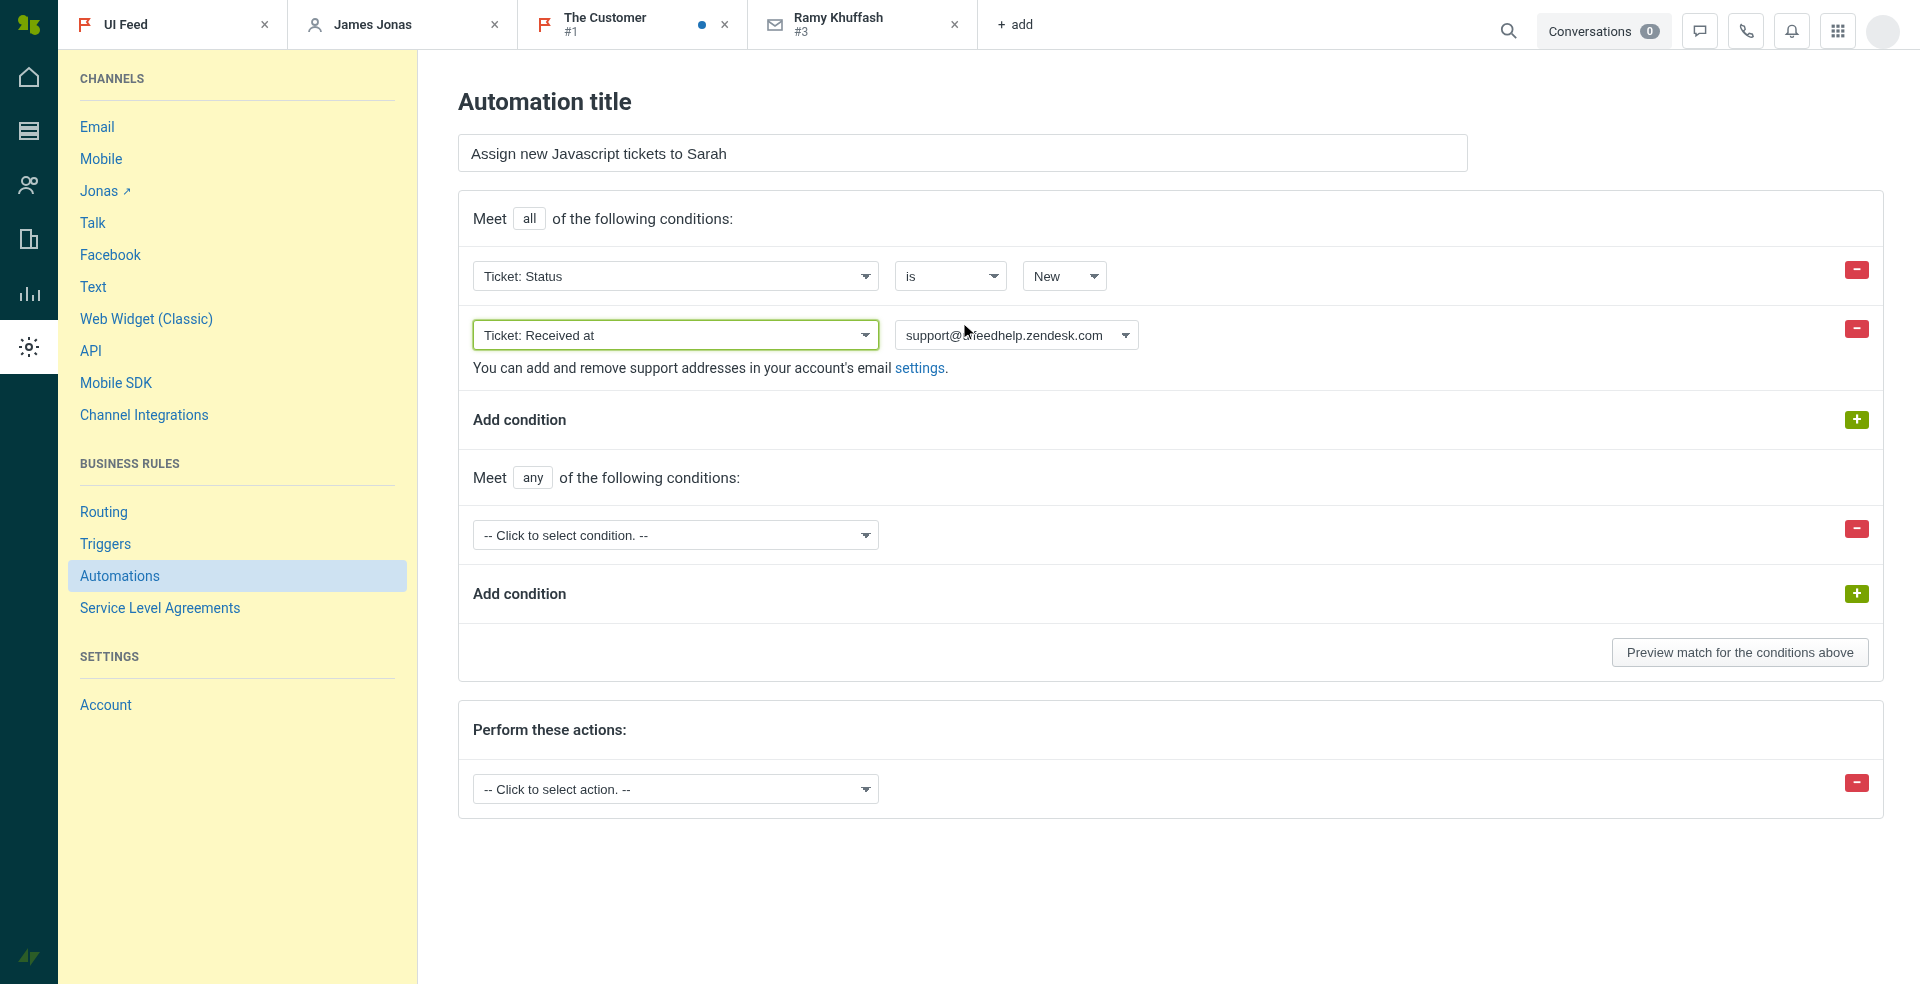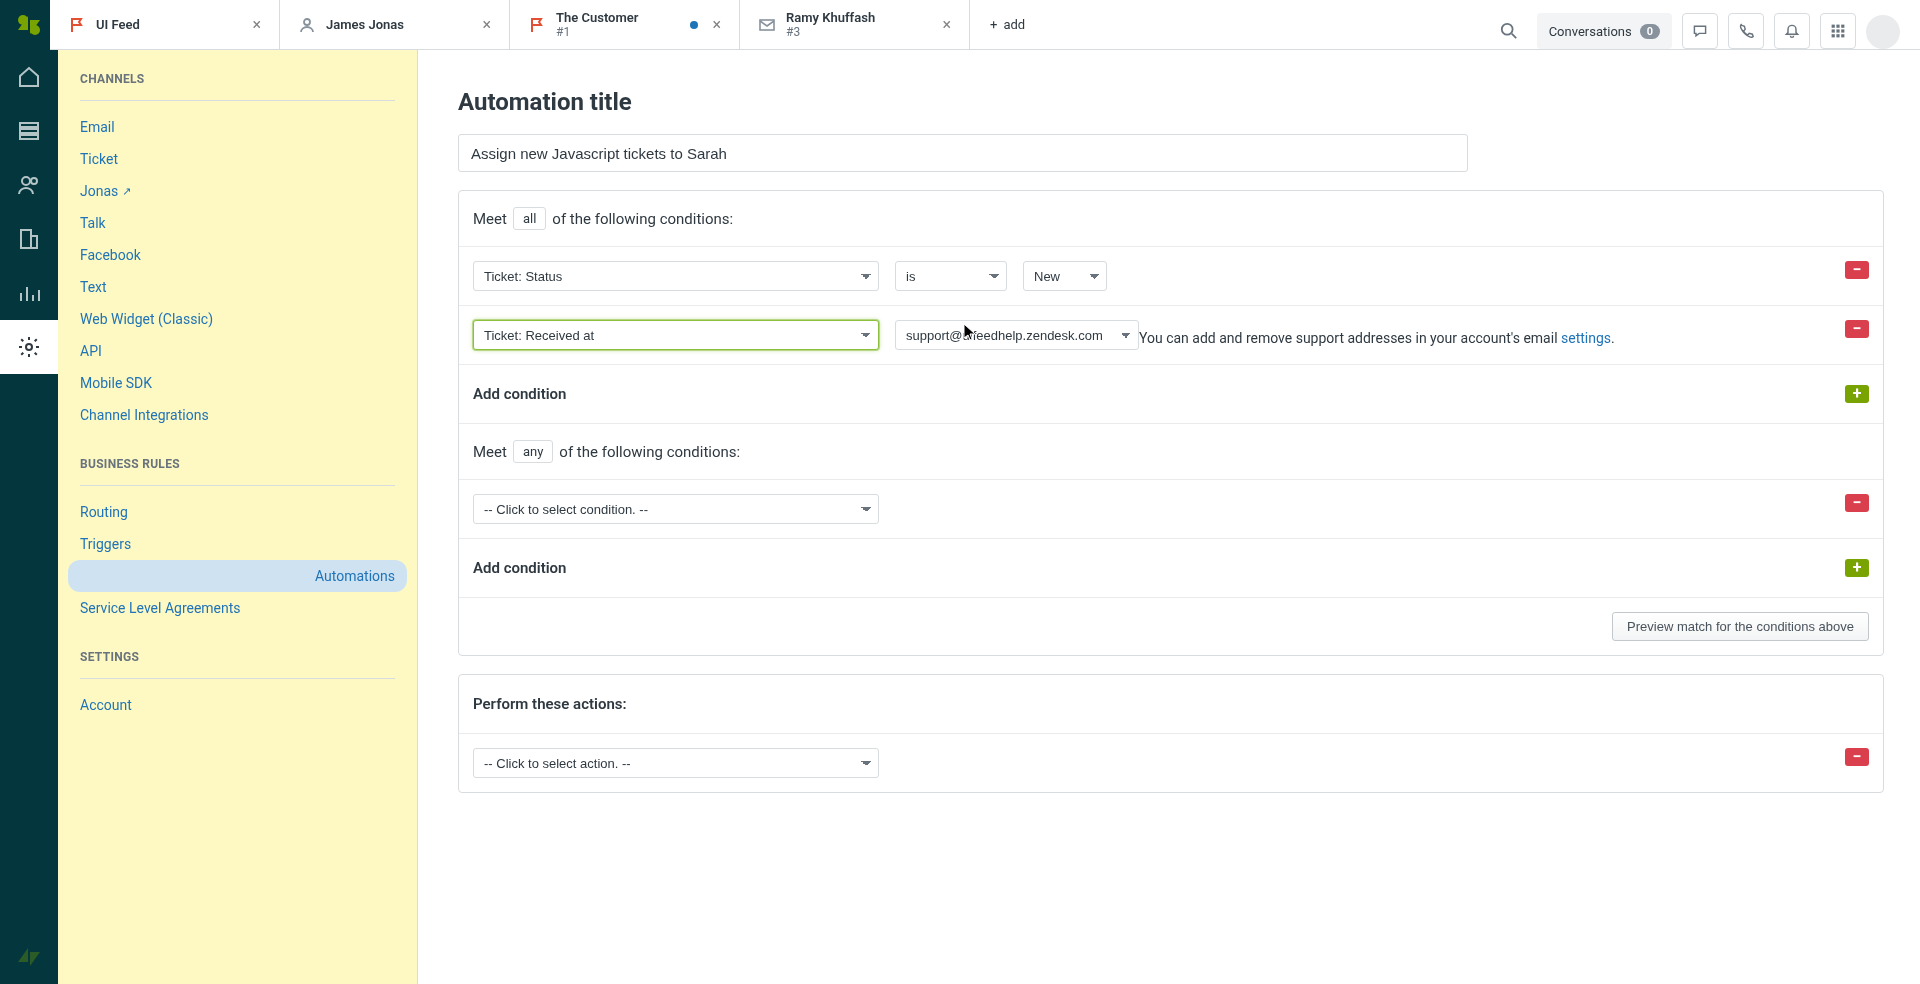--- a/index.html
+++ b/index.html
@@ -9,63 +9,63 @@
   .icon-rail { position: absolute; left: 0; top: 0; width: 58px; height: 100%; background: #03363d; display: flex; flex-direction: column; }
   .rail-logo { width: 58px; height: 50px; display: flex; align-items: center; justify-content: center; }
   .rail-logo svg { width: 26px; height: 26px; }
   .rail-item { width: 58px; height: 54px; display: flex; align-items: center; justify-content: center; cursor: pointer; }
   .rail-item svg { width: 24px; height: 24px; opacity: .7; }
   .rail-item.active { background: #fff; }
   .rail-item.active svg { opacity: 1; }
   .rail-bottom { margin-top: auto; width: 58px; height: 54px; display: flex; align-items: center; justify-content: center; }
 
   
-  .tabstrip { position: absolute; left: 50px; top: 0; right: 0; height: 50px; border-bottom: 1px solid #d8dcde; display: flex; align-items: stretch; background: #fff; }
+  .tabstrip { position: absolute; left: 58px; top: 0; right: 0; height: 50px; border-bottom: 1px solid #d8dcde; display: flex; align-items: stretch; background: #fff; }
   .tab { display: flex; align-items: center; gap: 10px; padding: 0 14px 0 18px; border-right: 1px solid #d8dcde; cursor: pointer; min-width: 230px; position: relative; }
   .tab .tab-icon { width: 18px; height: 18px; display: flex; align-items: center; justify-content: center; }
   .tab .tab-text { flex: 1; line-height: 1.2; font-size: 13px; }
   .tab .tab-title { font-weight: 600; color: #2f3941; }
   .tab .tab-sub { color: #68737d; font-size: 12px; }
   .tab .dot { width: 8px; height: 8px; border-radius: 50%; background: #1f73b7; }
   .tab .close-x { color: #808285; font-size: 16px; padding: 4px; cursor: pointer; }
   .add-tab { display: flex; align-items: center; gap: 6px; padding: 0 20px; color: #2f3941; cursor: pointer; font-size: 13px; }
   .top-actions { margin-left: auto; display: flex; align-items: flex-end; gap: 10px; padding-right: 20px; }
   .icon-btn { width: 36px; height: 36px; border: 1px solid #d8dcde; border-radius: 4px; display: flex; align-items: center; justify-content: center; cursor: pointer; color: #68737d; background: #fff; }
   .icon-btn.naked { border: none; }
   .conv-btn { height: 36px; border-radius: 4px; background: #f3f4f5; display: flex; align-items: center; padding: 0 12px; gap: 8px; cursor: pointer; color: #2f3941; font-size: 13px; }
   .conv-btn .badge { background: #87929d; color: #fff; border-radius: 10px; padding: 1px 7px; font-size: 11px; font-weight: 600; }
   .avatar { width: 34px; height: 34px; border-radius: 50%; background: #e9ebed; }
 
   
   .sidebar { position: absolute; left: 58px; top: 50px; width: 360px; bottom: 0; border-right: 1px solid #d8dcde; padding: 22px 0 0 0; overflow-y: auto; background: #fef9c3; }
   .side-section-title { padding: 0 22px 14px 22px; font-size: 12px; font-weight: 700; color: #68737d; letter-spacing: .3px; }
   .side-divider { height: 1px; background: #d8dcde; margin: 0 22px 10px 22px; }
   .side-item { padding: 8px 22px; font-size: 14px; color: #1f73b7; cursor: pointer; display: flex; align-items: center; gap: 4px; }
-  .side-item.active { background: #cee2f2; border-radius: 12px; margin: 0 10px; padding: 8px 12px; color: #1f73b7; justify-content: flex-end; }
+  .side-item.active { background: #cee2f2; border-radius: 4px; margin: 0 10px; padding: 8px 12px; color: #1f73b7; }
   .ext-icon { font-size: 11px; color: #1f73b7; }
   .side-gap { height: 26px; }
 
   
   .main { position: absolute; left: 418px; top: 50px; right: 0; bottom: 0; overflow-y: auto; padding: 38px 36px 40px 40px; }
   .page-h1 { font-size: 24px; font-weight: 700; margin-bottom: 18px; color: #2f3941; }
   .title-input { width: 1010px; max-width: 100%; height: 38px; border: 1px solid #d8dcde; border-radius: 3px; padding: 0 12px; font-size: 15px; color: #2f3941; }
 
   .panel { border: 1px solid #d8dcde; border-radius: 4px; margin-top: 18px; background: #fff; }
   .cond-header { padding: 16px 14px; display: flex; align-items: center; gap: 6px; font-size: 15px; }
   .cond-header .chip { border: 1px solid #d8dcde; background: #fff; color: #2f3941; padding: 3px 9px; border-radius: 3px; font-size: 13px; }
   .cond-row { border-top: 1px solid #e9ebed; padding: 14px; display: flex; align-items: flex-start; gap: 16px; }
   .cond-row .sel { height: 30px; border: 1px solid #d8dcde; border-radius: 3px; background: #fff; padding: 0 28px 0 10px; font-size: 13px; color: #2f3941; appearance: none; -webkit-appearance: none; background-image: linear-gradient(45deg, transparent 50%, #68737d 50%), linear-gradient(135deg, #68737d 50%, transparent 50%); background-position: right 12px center, right 7px center; background-size: 5px 5px, 5px 5px; background-repeat: no-repeat; }
   .sel.wide { width: 406px; }
   .sel.mid { width: 112px; }
   .sel.short { width: 84px; }
   .sel.emailw { width: 244px; }
   .sel.hl { border: 1px solid #8bbf3d; box-shadow: 0 0 0 1px rgba(139,191,61,.5), 0 0 4px rgba(139,191,61,.6); }
   .row-help { font-size: 14px; color: #2f3941; margin-top: 10px; }
   .row-help a { color: #1f73b7; text-decoration: none; }
-  .stack { display: flex; flex-direction: row; }
+  .stack { display: flex; flex-direction: column; }
 
   .minus-btn, .plus-btn { margin-left: auto; width: 24px; height: 18px; border-radius: 3px; display: flex; align-items: center; justify-content: center; cursor: pointer; color: #fff; font-weight: 700; font-size: 16px; line-height: 1; }
   .minus-btn { background: #d93f4c; }
   .plus-btn { background: #78a300; }
 
   .add-cond-row { border-top: 1px solid #e9ebed; padding: 20px 14px; display: flex; align-items: center; }
   .add-cond-row .label { font-size: 15px; font-weight: 600; color: #2f3941; }
   .add-cond-row .plus-btn { margin-left: auto; }
 
   .preview-row { padding: 14px; display: flex; justify-content: flex-end; border-top: 1px solid #e9ebed; }
@@ -230,21 +230,21 @@
   </div>
 </div>
 
 <div class="sidebar">
   <div class="side-section-title">CHANNELS</div>
   <div class="side-divider"></div>
   <div class="side-item">
       <span>Email</span>
     </div>
   <div class="side-item">
-      <span>Ticket</span>
+      <span>Mobile</span>
     </div>
   <div class="side-item">
       <span>Jonas</span>
       <span class="ext-icon">↗</span>
     </div>
   <div class="side-item">
       <span>Talk</span>
     </div>
   <div class="side-item">
       <span>Facebook</span>

